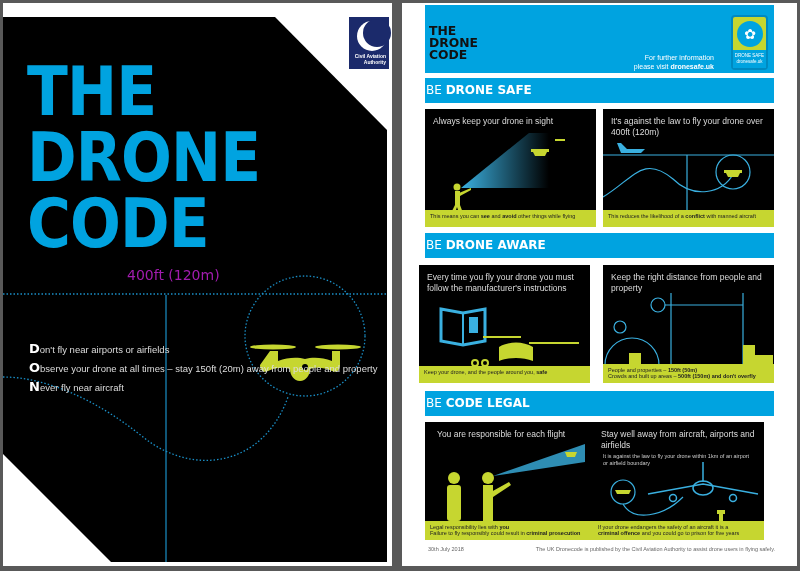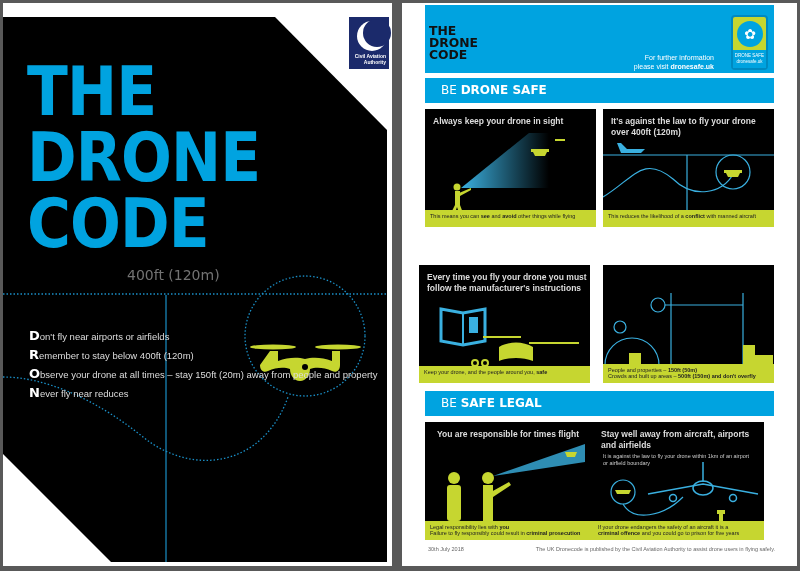--- a/index.html
+++ b/index.html
@@ -9,41 +9,41 @@
   #left-page { left: 3px; top: 3px; width: 389px; height: 563px; }
   #right-page { left: 402px; top: 3px; width: 395px; height: 563px; }
 
   
   .cover-black { position: absolute; left: 0; top: 14px; width: 384px; height: 545px; }
   .caa-logo { position: absolute; left: 346px; top: 14px; width: 40px; height: 52px; background: #1b2a6b; }
   .caa-logo .cres { position: absolute; left: 8px; top: 4px; width: 30px; height: 30px; border-radius: 50%; background: #fff; }
   .caa-logo .cres2 { position: absolute; left: 14px; top: 2px; width: 28px; height: 28px; border-radius: 50%; background: #1b2a6b; }
   .caa-logo .txt { position: absolute; right: 3px; top: 36px; font-size: 5px; color: #fff; font-weight: bold; text-align: right; line-height: 6px; white-space: pre-line; }
   .cover-title { position: absolute; left: 24px; top: 56px; color: #00a3e0; font-family: "DejaVu Sans", sans-serif; font-weight: bold; font-size: 68px; line-height: 66px; letter-spacing: -1px; white-space: pre-line; transform: scaleX(0.88); transform-origin: left top; }
-  .alt-label { position: absolute; left: 124px; top: 264px; color: #737373; font-size: 14px; font-family: "DejaVu Sans", sans-serif; }
-  .drone-list { position: absolute; left: 26px; top: 324px; color: #ddd; font-size: 9.5px; line-height: 18px; }
+  .alt-label { position: absolute; left: 124px; top: 264px; color: #a21caf; font-size: 14px; font-family: "DejaVu Sans", sans-serif; }
+  .drone-list { position: absolute; left: 26px; top: 337px; color: #ddd; font-size: 9.5px; line-height: 18px; }
   .drone-list li { list-style: none; white-space: nowrap; }
   .drone-list b { color: #fff; font-size: 13px; font-family: "DejaVu Sans", sans-serif; }
   svg.abs { position: absolute; left: 0; top: 0; }
 
   
   .hdr { position: absolute; left: 23px; top: 2px; width: 349px; height: 68px; background: #00a3e0; }
   .hdr-title { position: absolute; left: 4px; top: 20px; color: #111; font-weight: bold; font-family: "DejaVu Sans", sans-serif; font-size: 13px; line-height: 12px; white-space: pre-line; transform: scaleX(0.95); transform-origin: left; }
   .hdr-info { position: absolute; right: 60px; top: 48px; color: #fff; font-size: 7px; text-align: right; line-height: 9px; }
   .hdr-info b { font-weight: bold; }
   .ds-logo { position: absolute; right: 6px; top: 10px; width: 37px; height: 55px; background: #c6d630; border-radius: 4px; border: 2px solid #0089c0; }
   .ds-logo .circ { position: absolute; left: 4px; top: 4px; width: 26px; height: 26px; border-radius: 50%; background: #00a3e0; color: #fff; font-size: 14px; text-align: center; line-height: 26px; }
   .ds-logo .lbl { position: absolute; left: 0; bottom: 0; width: 100%; height: 18px; background: #00a3e0; color: #fff; font-size: 4.5px; text-align: center; padding-top: 3px; line-height: 6px; }
 
-  .sec-bar { position: absolute; left: 23px; width: 349px; height: 25px; background: #00a3e0; color: #fff; font-size: 12px; padding-left: 16px; line-height: 25px; font-family: "DejaVu Sans", sans-serif; }
+  .sec-bar { position: absolute; left: 23px; width: 349px; height: 25px; background: #00a3e0; color: #fff; font-size: 12px; padding-left: 1px; line-height: 25px; font-family: "DejaVu Sans", sans-serif; }
   .sec-bar .pre { font-weight: normal; }
   .sec-bar .main { font-weight: bold; }
 
   .panel { position: absolute; width: 171px; height: 118px; background: #000; overflow: hidden; }
-  .panel .ptitle { position: absolute; left: 8px; top: 7px; color: #ddd; font-size: 8.5px; line-height: 11px; width: 160px; font-weight: bold; }
+  .panel .ptitle { position: absolute; left: 8px; top: 7px; color: #ddd; font-size: 8.5px; line-height: 11px; width: 160px; }
   .panel .psub { position: absolute; left: 10px; color: #ccc; font-size: 5.5px; line-height: 7px; width: 150px; }
   .panel .cap { position: absolute; left: 0; bottom: 0; width: 100%; height: 17px; background: #c6d630; color: #222; font-size: 5.5px; padding: 3px 5px; line-height: 6px; }
   .panel .cap b { font-weight: bold; }
   .panel.cap2 .cap { height: 19px; }
 
   .footer-date { position: absolute; left: 26px; top: 543px; color: #666; font-size: 5.5px; }
   .footer-note { position: absolute; right: 22px; top: 543px; color: #666; font-size: 5.5px; }
 </style>
 </head>
 <body>
@@ -75,23 +75,22 @@
 Authority</div>
   </div>
 
   <div class="cover-title">THE
 DRONE
 CODE</div>
   <div class="alt-label">400ft (120m)</div>
 
   <ul class="drone-list">
     <li><b>D</b><span>on't fly near airports or airfields</span></li>
-    <li><b>R</b><span>emember to stay below 400ft (120m)</span></li>
     <li><b>O</b><span>bserve your drone at all times – stay 150ft (20m) away from people and property</span></li>
-    <li><b>N</b><span>ever fly near reduces</span></li>
+    <li><b>N</b><span>ever fly near aircraft</span></li>
   </ul>
 </div>
 
 <div class="page" id="right-page">
   <div class="hdr">
     <div class="hdr-title">THE
 DRONE
 CODE</div>
     <div class="hdr-info">
       <div>For further information</div>
@@ -134,58 +133,60 @@
       <line x1="0" y1="46" x2="171" y2="46" stroke="#3ab0e0" stroke-width="1.2"></line>
       <line x1="84" y1="46" x2="84" y2="118" stroke="#3ab0e0" stroke-width="1.2"></line>
       <path d="M0,88 C30,70 40,45 70,70 C90,90 120,85 130,65" fill="none" stroke="#3ab0e0" stroke-width="1.2"></path>
       <circle cx="130" cy="63" r="17" fill="none" stroke="#3ab0e0" stroke-width="1.2"></circle>
       <rect x="121" y="61" width="18" height="3" fill="#c6d630"></rect>
         <path d="M123,64 h14 l-2,4 h-10z" fill="#c6d630"></path>
     </svg>
     <div class="cap"><span>This reduces the likelihood of a </span><b>conflict</b><span> with manned aircraft</span></div>
   </div>
 
+  <div class="sec-bar" style="top:230px"><span class="pre">BE </span><span class="main">DRONE AWARE</span></div>
 
   <div class="panel" style="left:17px;top:262px">
     <div class="ptitle">Every time you fly your drone you must follow the manufacturer's instructions</div>
     <svg class="abs" width="171" height="118">
       <path d="M22,44 l22,4 l22,-4 v32 l-22,4 l-22,-4z" fill="none" stroke="#3ab0e0" stroke-width="3"></path>
       <line x1="44" y1="48" x2="44" y2="80" stroke="#3ab0e0" stroke-width="2"></line>
       <rect x="50" y="52" width="9" height="16" fill="#3ab0e0"></rect>
       <path d="M80,82 c10,-6 24,-6 34,0 v14 c-10,-4 -24,-4 -34,0z" fill="#c6d630"></path>
       <line x1="64" y1="72" x2="102" y2="72" stroke="#c6d630" stroke-width="2"></line>
       <line x1="110" y1="78" x2="160" y2="78" stroke="#c6d630" stroke-width="2"></line>
       <circle cx="56" cy="98" r="3" fill="none" stroke="#c6d630" stroke-width="2"></circle>
       <circle cx="66" cy="98" r="3" fill="none" stroke="#c6d630" stroke-width="2"></circle>
     </svg>
     <div class="cap"><span>Keep your drone, and the people around you, </span><b>safe</b></div>
   </div>
 
   <div class="panel cap2" style="left:201px;top:262px">
+    <div class="ptitle">Keep the right distance from people and property</div>
     <svg class="abs" width="171" height="118">
       <circle cx="55" cy="40" r="7" fill="none" stroke="#3ab0e0" stroke-width="1.2"></circle>
       <line x1="62" y1="40" x2="140" y2="40" stroke="#3ab0e0" stroke-width="1.2"></line>
       <line x1="68" y1="28" x2="68" y2="100" stroke="#3ab0e0" stroke-width="1.2"></line>
       <line x1="140" y1="28" x2="140" y2="100" stroke="#3ab0e0" stroke-width="1.2"></line>
       <circle cx="17" cy="62" r="6" fill="none" stroke="#3ab0e0" stroke-width="1.2"></circle>
       <path d="M2,100 a27,27 0 0 1 54,0" fill="none" stroke="#3ab0e0" stroke-width="1.2"></path>
       <rect x="26" y="88" width="12" height="12" fill="#c6d630"></rect>
       <rect x="140" y="80" width="12" height="20" fill="#c6d630"></rect>
       <rect x="152" y="90" width="18" height="10" fill="#c6d630"></rect>
     </svg>
     <div class="cap">
       <div><span>People and properties – </span><b>150ft (50m)</b></div>
       <div><span>Crowds and built up areas – </span><b>500ft (150m) and don't overfly</b></div>
     </div>
   </div>
 
-  <div class="sec-bar" style="top:388px"><span class="pre">BE </span><span class="main">SAFE LEGAL</span></div>
+  <div class="sec-bar" style="top:388px"><span class="pre">BE </span><span class="main">CODE LEGAL</span></div>
 
   <div class="panel cap2" style="left:23px;top:419px">
-    <div class="ptitle" style="left:12px">You are responsible for times flight</div>
+    <div class="ptitle" style="left:12px">You are responsible for each flight</div>
     <svg class="abs" width="171" height="118">
       <polygon points="68,54 160,22 160,40" fill="#3ab0e0" opacity="0.8"></polygon>
       <path d="M140,30 h12 l-2,5 h-8z" fill="#c6d630"></path>
       <circle cx="29" cy="56" r="6" fill="#c6d630"></circle>
       <rect x="22" y="63" width="14" height="36" rx="3" fill="#c6d630"></rect>
       <circle cx="63" cy="56" r="6" fill="#c6d630"></circle>
       <path d="M58,63 h10 v36 h-10z M66,70 l18,-10 l2,3 l-18,12z" fill="#c6d630"></path>
     </svg>
     <div class="cap">
       <div><span>Legal responsibility lies with </span><b>you</b></div>

